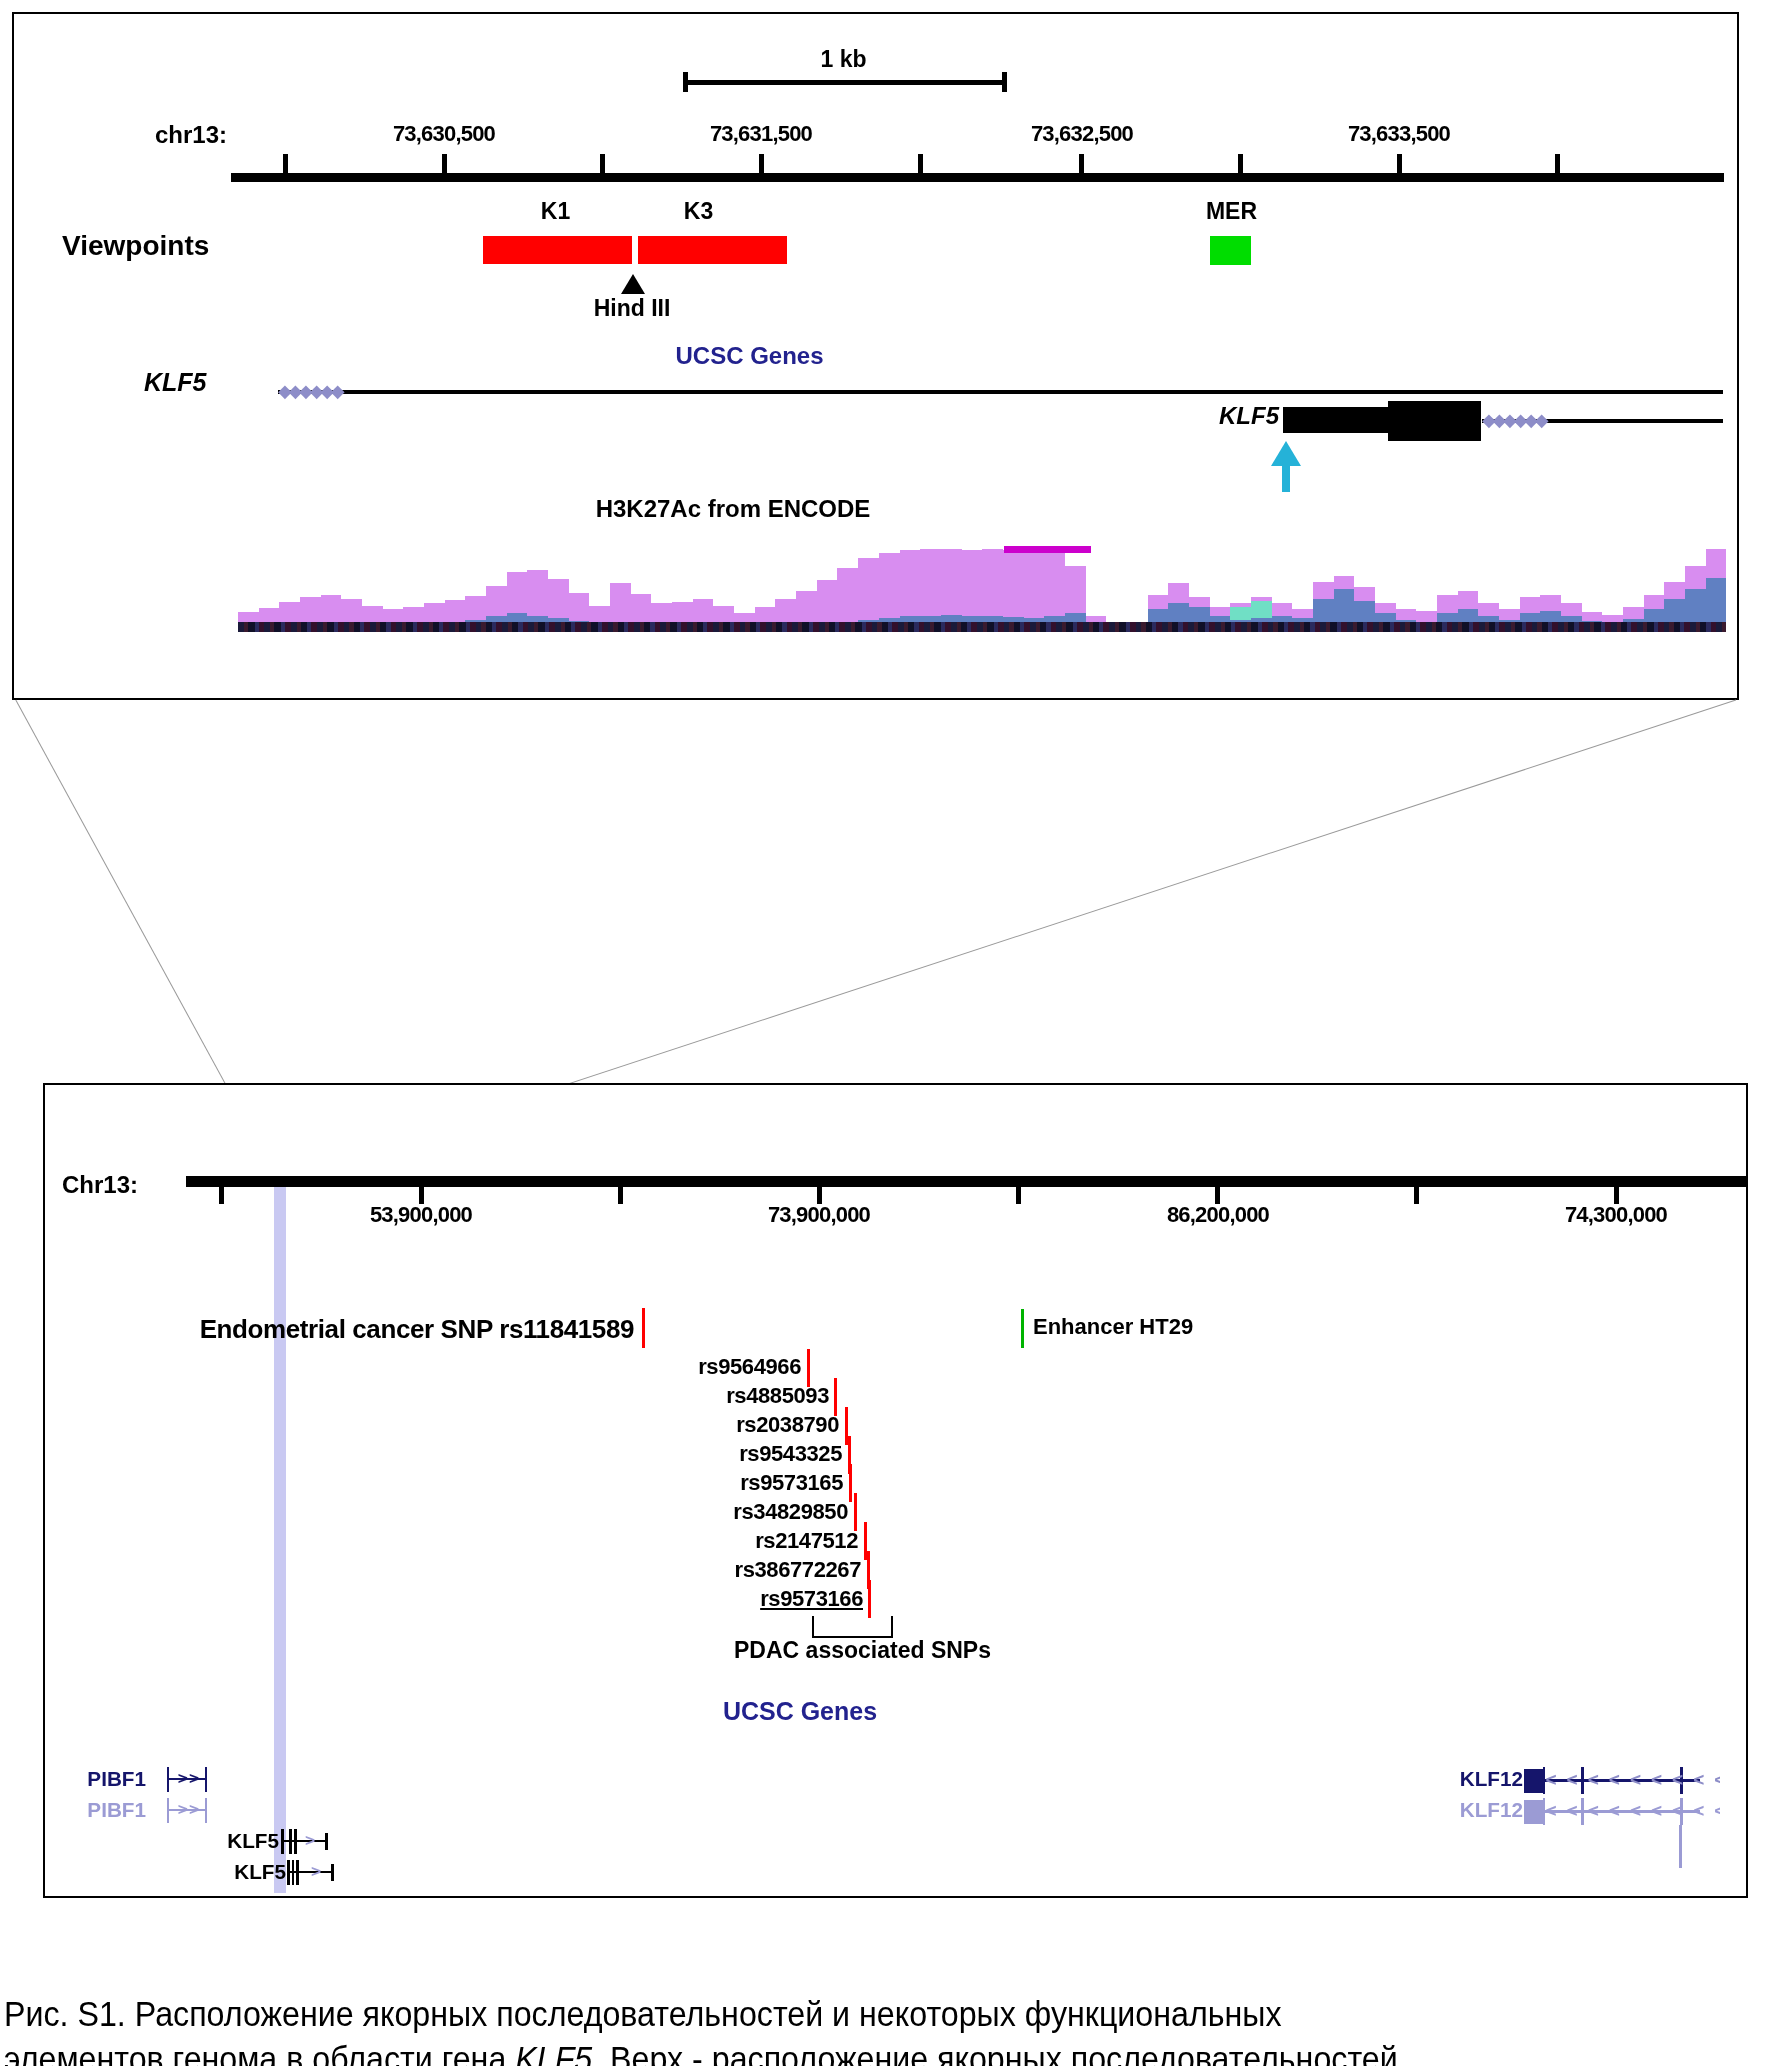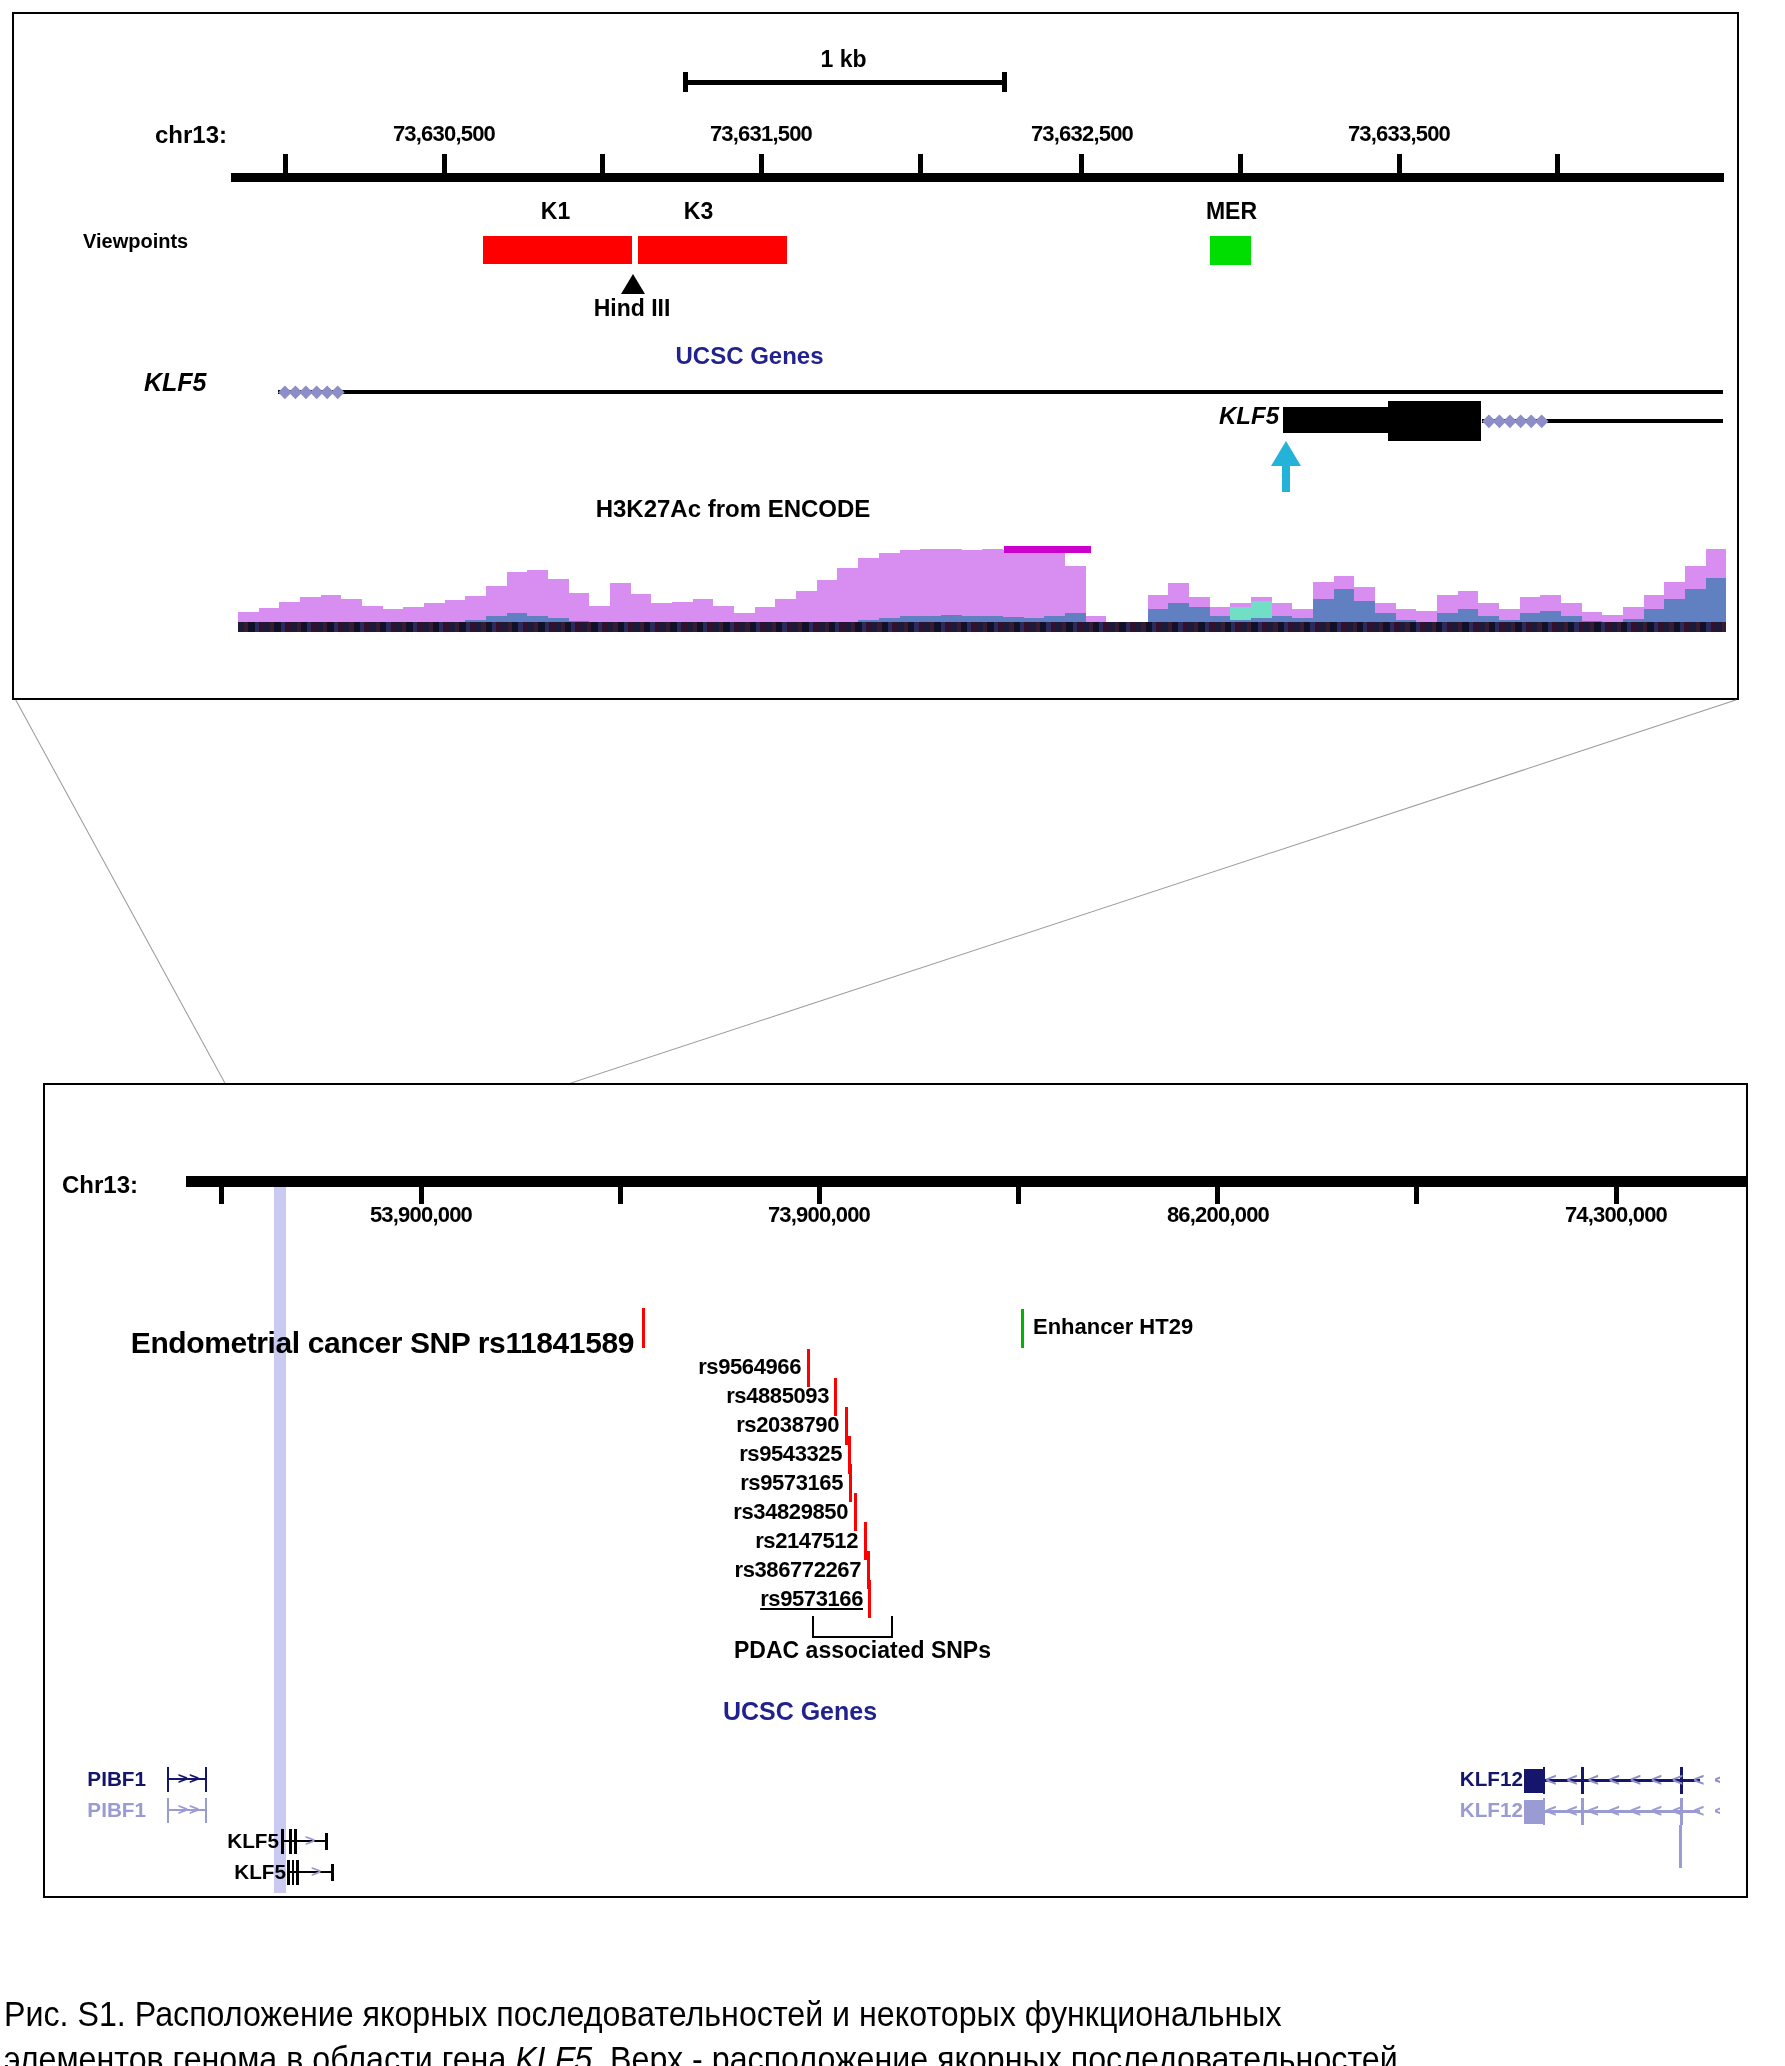--- a/index.html
+++ b/index.html
@@ -41,21 +41,21 @@
   <div class="abs b ctr" style="left:802px;top:46px;width:83px;font-size:23px;">1 kb</div>
   <div class="abs" style="left:686px;top:80px;width:317px;height:5px;background:#000;"></div>
   <div class="abs" style="left:683px;top:72px;width:4.5px;height:20px;background:#000;"></div>
   <div class="abs" style="left:1002px;top:72px;width:4.5px;height:20px;background:#000;"></div>
 
   <div class="abs b rt" style="left:124px;top:121px;width:103px;font-size:24px;">chr13:</div>
 
   <div class="abs" style="left:231px;top:173px;width:1493px;height:9px;background:#000;"></div>
   <div id="ruler1"></div>
 
-  <div class="abs b" style="left:62px;top:230px;font-size:20px;margin-left:21px;">Viewpoints</div>
+  <div class="abs b" style="left:62px;top:230px;font-size:28px;">Viewpoints</div>
 
   <div class="abs b ctr" style="left:514px;top:198px;width:83px;font-size:23px;">K1</div>
   <div class="abs b ctr" style="left:657px;top:198px;width:83px;font-size:23px;">K3</div>
   <div class="abs" style="left:483px;top:236px;width:149px;height:28px;background:var(--red,#f00);"></div>
   <div class="abs" style="left:638px;top:236px;width:149px;height:28px;background:var(--red,#f00);"></div>
 
   <div class="abs b ctr" style="left:1190px;top:198px;width:83px;font-size:23px;">MER</div>
   <div class="abs" style="left:1210px;top:236px;width:41px;height:29px;background:var(--green_box,#0d0);"></div>
 
   <div class="abs" style="left:621px;top:274px;width:0;height:0;border-left:12.4px solid transparent;
@@ -394,21 +394,21 @@
   </svg>
 
   <div class="panel" style="left:43px;top:1083px;width:1701px;height:811px;"></div>
 
   <div class="abs b" style="left:62px;top:1171px;font-size:24px;">Chr13:</div>
   <div class="abs" style="left:186px;top:1176px;width:1561px;height:10.7px;background:#000;"></div>
   <div id="ruler2"></div>
 
   <div class="abs" style="left:274px;top:1187px;width:11.6px;height:706px;background:var(--lavender,#c9c9f2);"></div>
 
-  <div class="abs b rt" style="left:124px;top:1314px;width:510px;font-size:30px;letter-spacing:-0.4px;margin-top:12px;">Endometrial cancer SNP rs11841589</div>
+  <div class="abs b rt" style="left:124px;top:1314px;width:510px;font-size:26px;letter-spacing:-0.4px;">Endometrial cancer SNP rs11841589</div>
   <div class="redtick" style="left:642px;top:1308px;height:40px;"></div>
 
   <div class="redtick" style="left:1021px;top:1309px;width:2.9px;height:39px;background:var(--green_tick,#0b0);"></div>
   <div class="abs b" style="left:1033px;top:1314px;font-size:22px;">Enhancer HT29</div>
 
   <div id="snplist"></div>
 
   <div class="abs" style="left:812px;top:1616px;width:77px;height:20px;border-left:2.9px solid #000;
               border-right:2.9px solid #000;border-bottom:2.9px solid #000;"></div>
   <div class="abs b ctr" style="left:718px;top:1637px;width:289px;font-size:23px;">PDAC associated SNPs</div>

